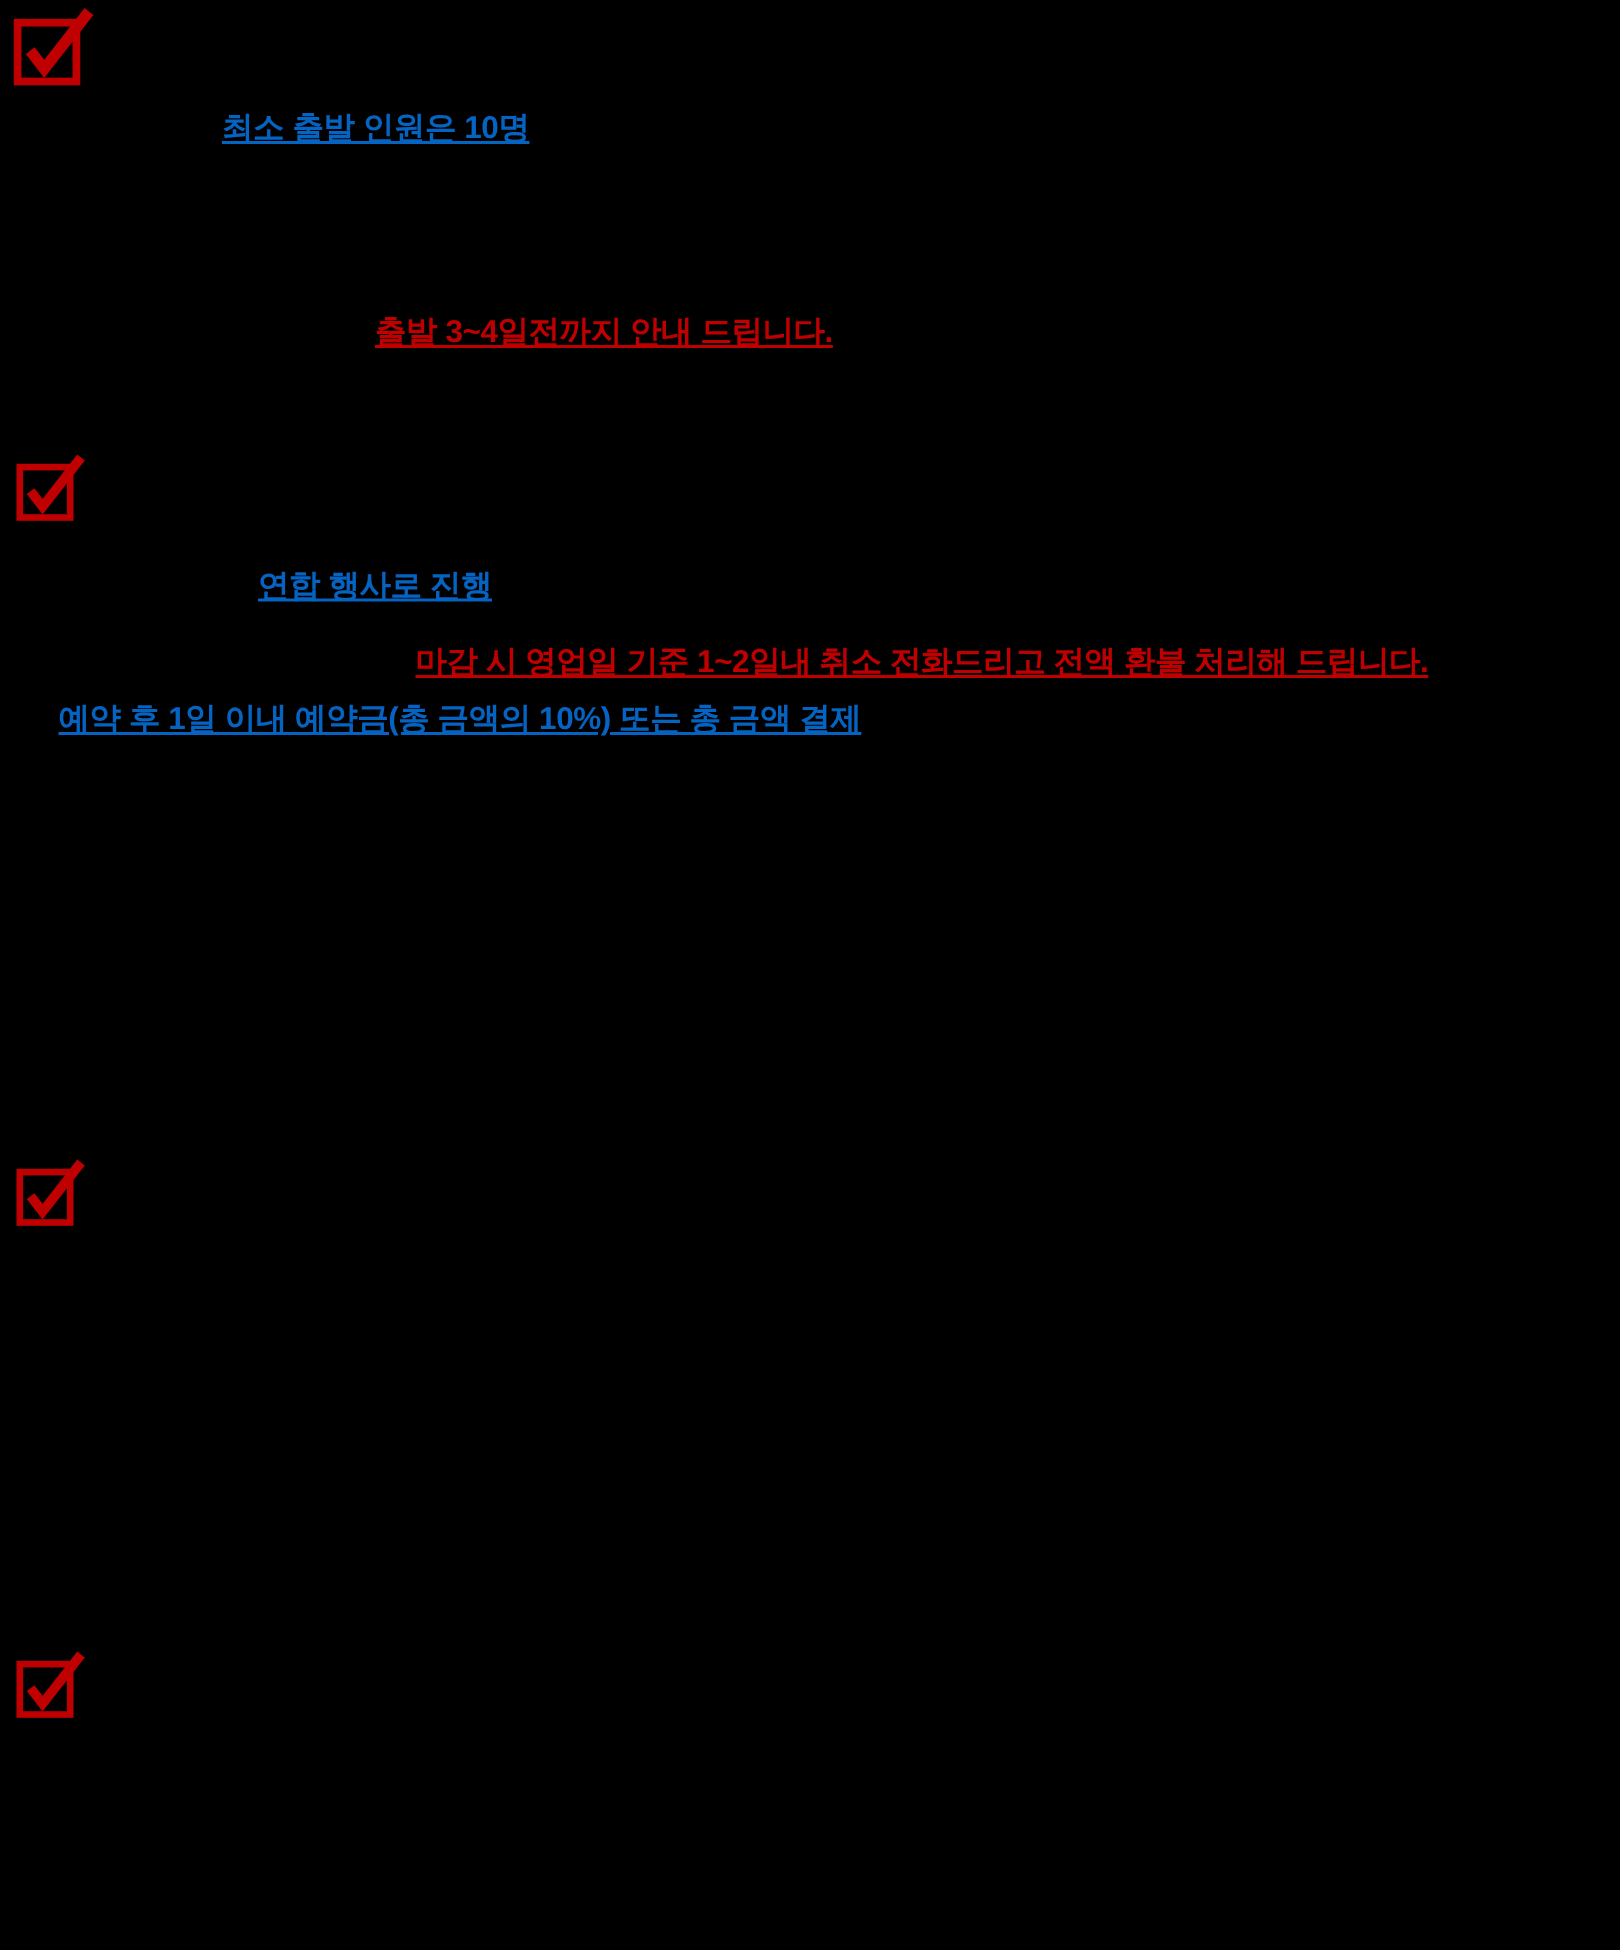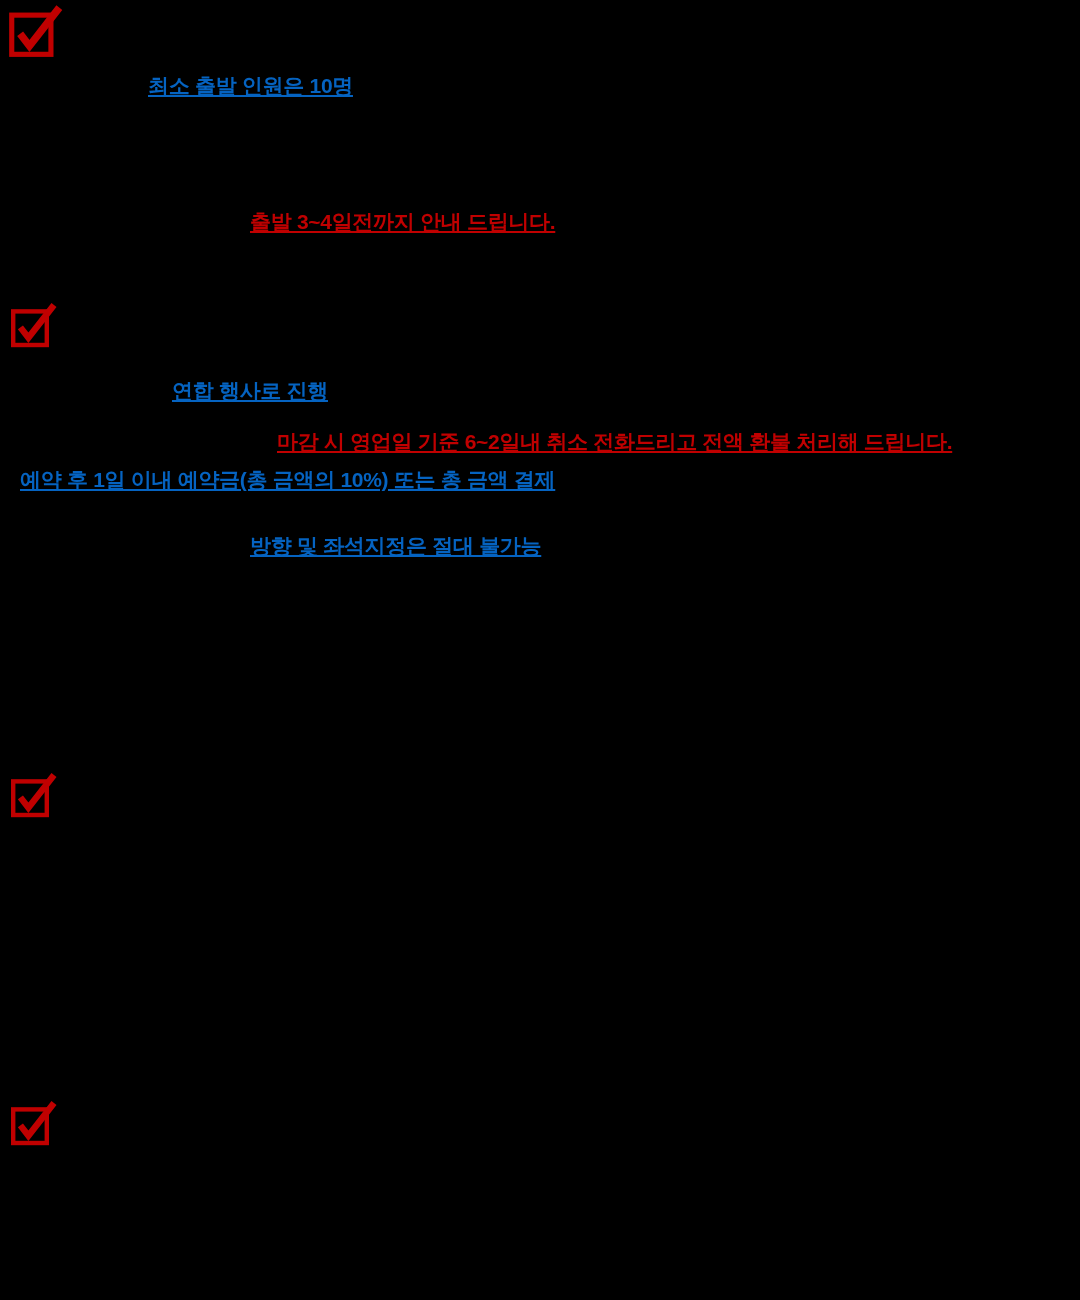--- a/index.html
+++ b/index.html
@@ -67,20 +67,19 @@
       <path d="M13 33 L23 46 L55 5" fill="none" stroke="currentColor" stroke-width="8"></path>
     </svg>
   </span>
 
   <span class="note blue" style="left:148px;top:73px">최소 출발 인원은 10명</span>
 
   <span class="note red" style="left:250px;top:209px">출발 3~4일전까지 안내 드립니다.</span>
 
   <span class="note blue" style="left:172px;top:378px">연합 행사로 진행</span>
 
-  <span class="note red" style="left:277px;top:429px">마감 시 영업일 기준 6~2일내 취소 전화드리고 전액 환불 처리해 드립니다.</span>
+  <span class="note red" style="left:277px;top:429px">마감 시 영업일 기준 1~2일내 취소 전화드리고 전액 환불 처리해 드립니다.</span>
 
-  <span class="note blue" style="left:20px;top:467px">예약 후 1일 이내 예약금(총 금액의 10%) 또는 총 금액 결제</span>
+  <span class="note blue" style="left:39px;top:467px">예약 후 1일 이내 예약금(총 금액의 10%) 또는 총 금액 결제</span>
 
-  <span class="note blue" style="left:250px;top:533px">방향 및 좌석지정은 절대 불가능</span>
 
 
 </div>
 
 </body></html>

